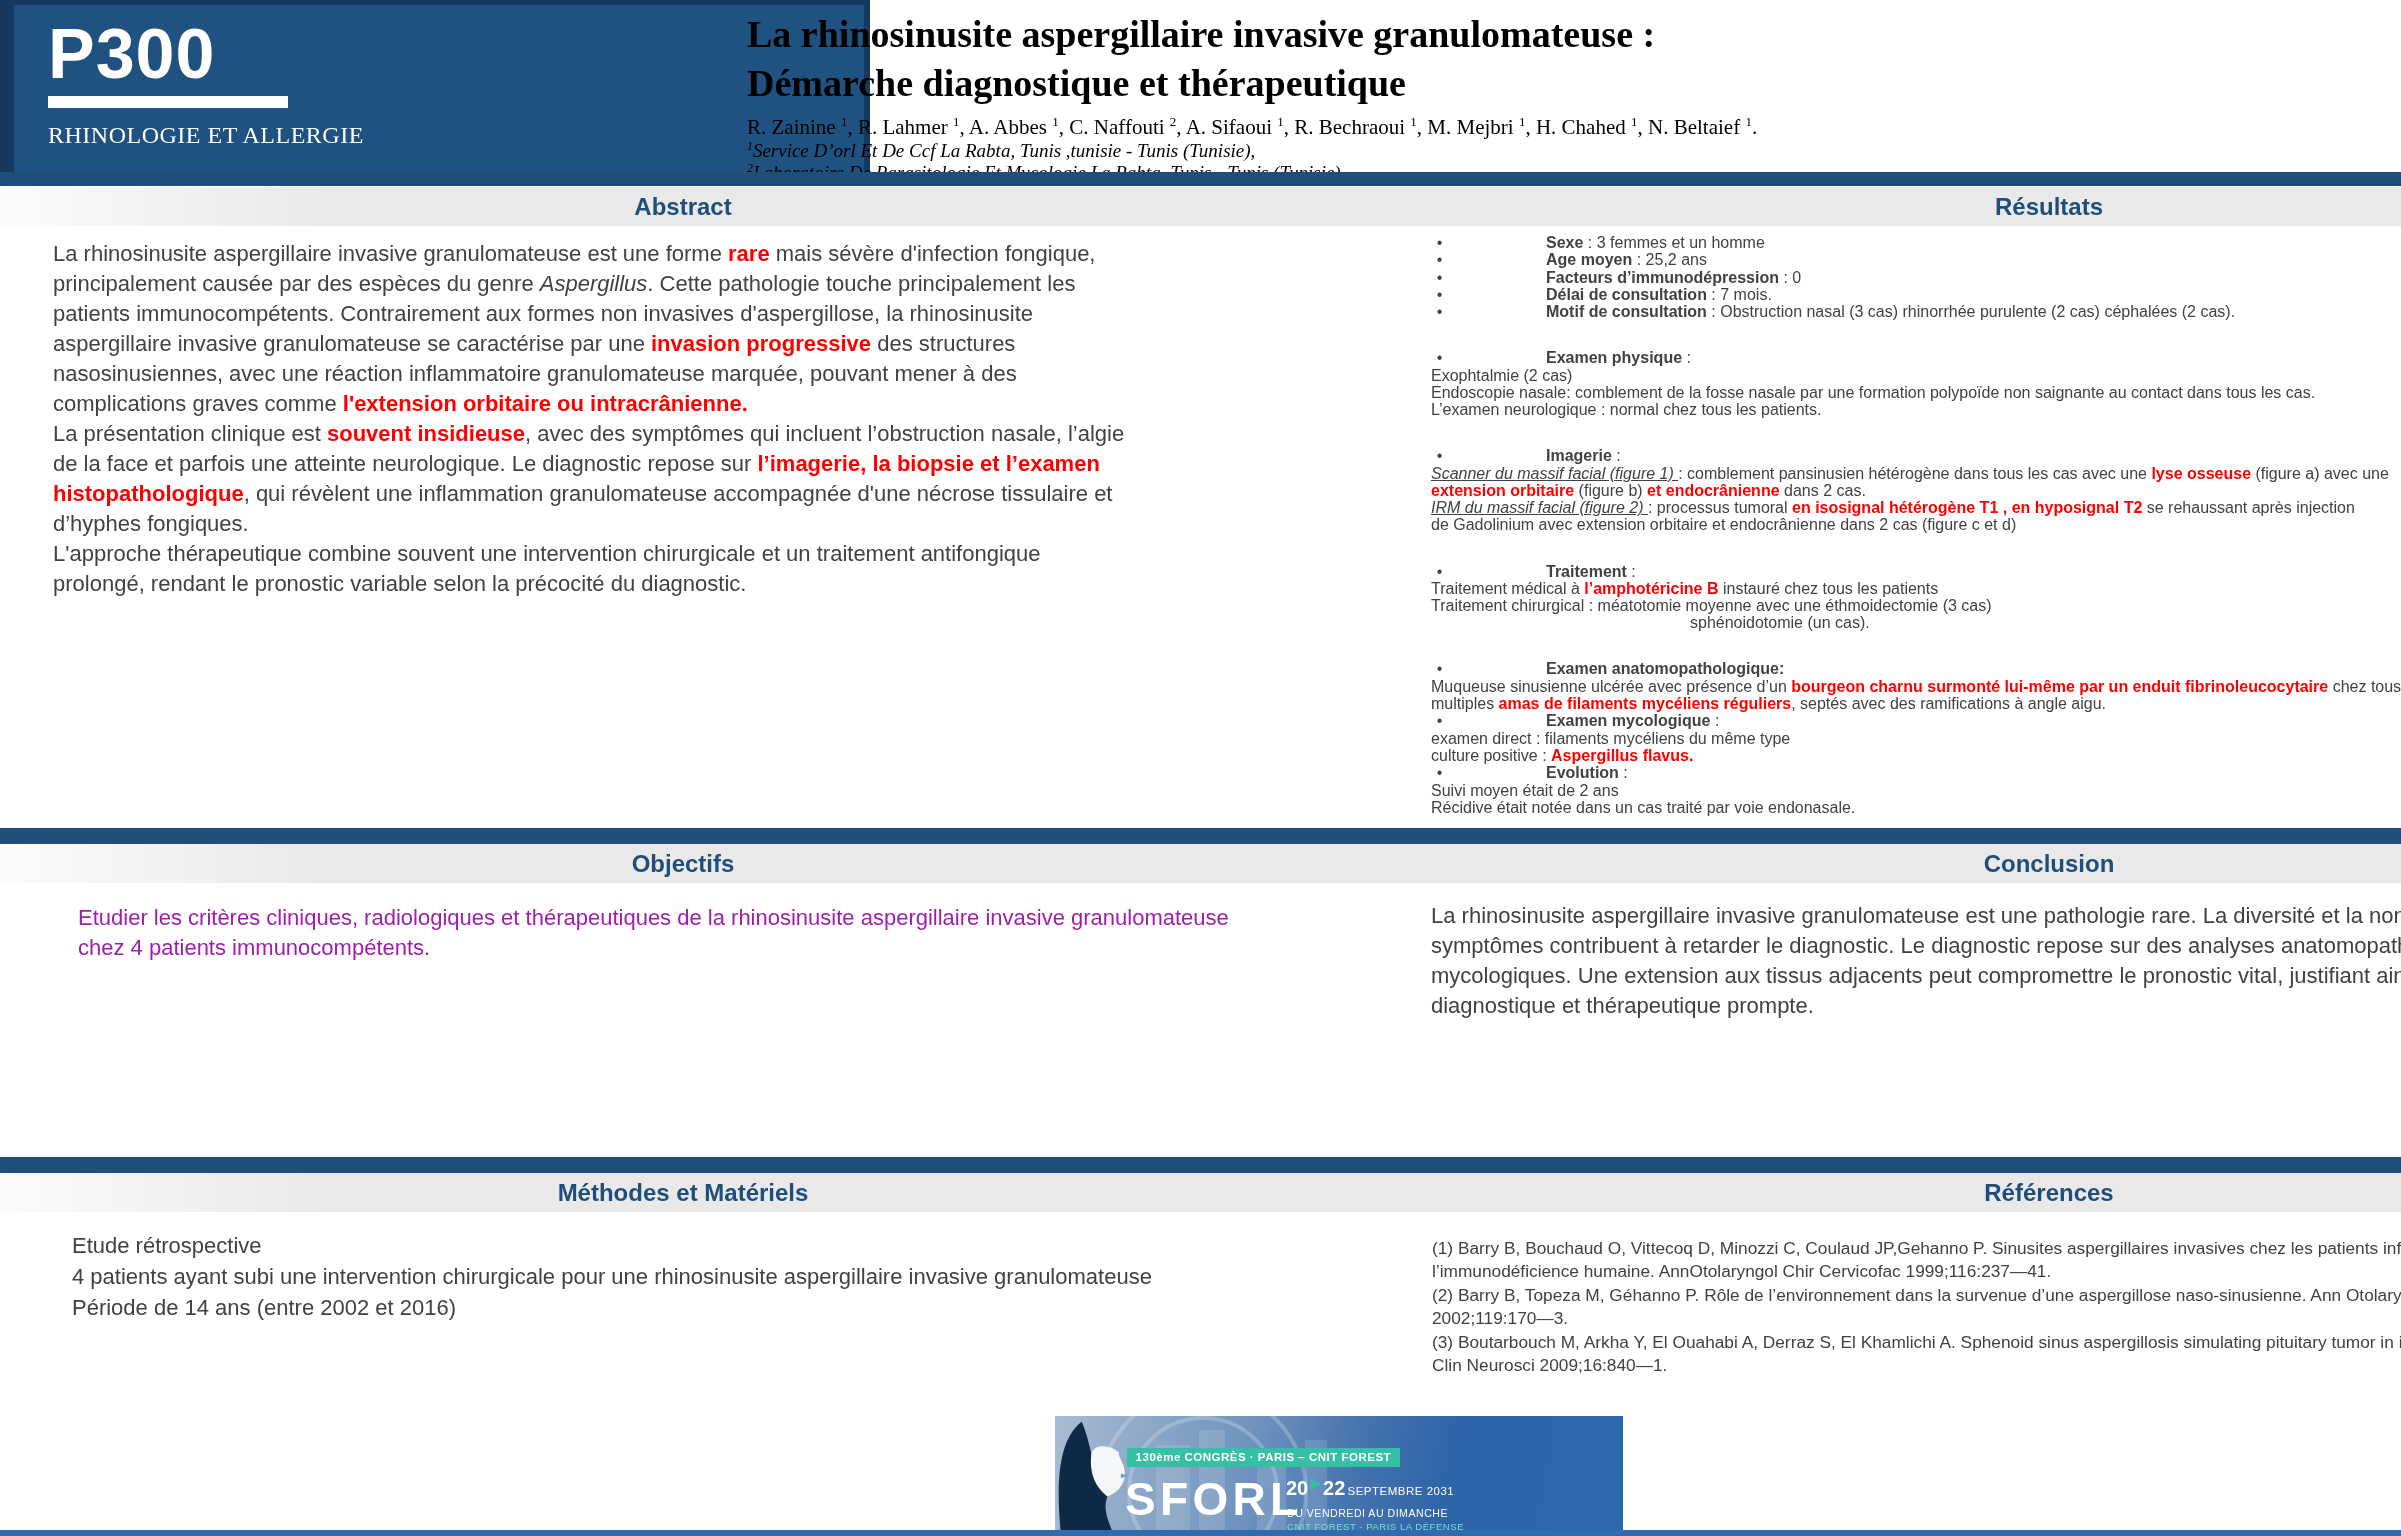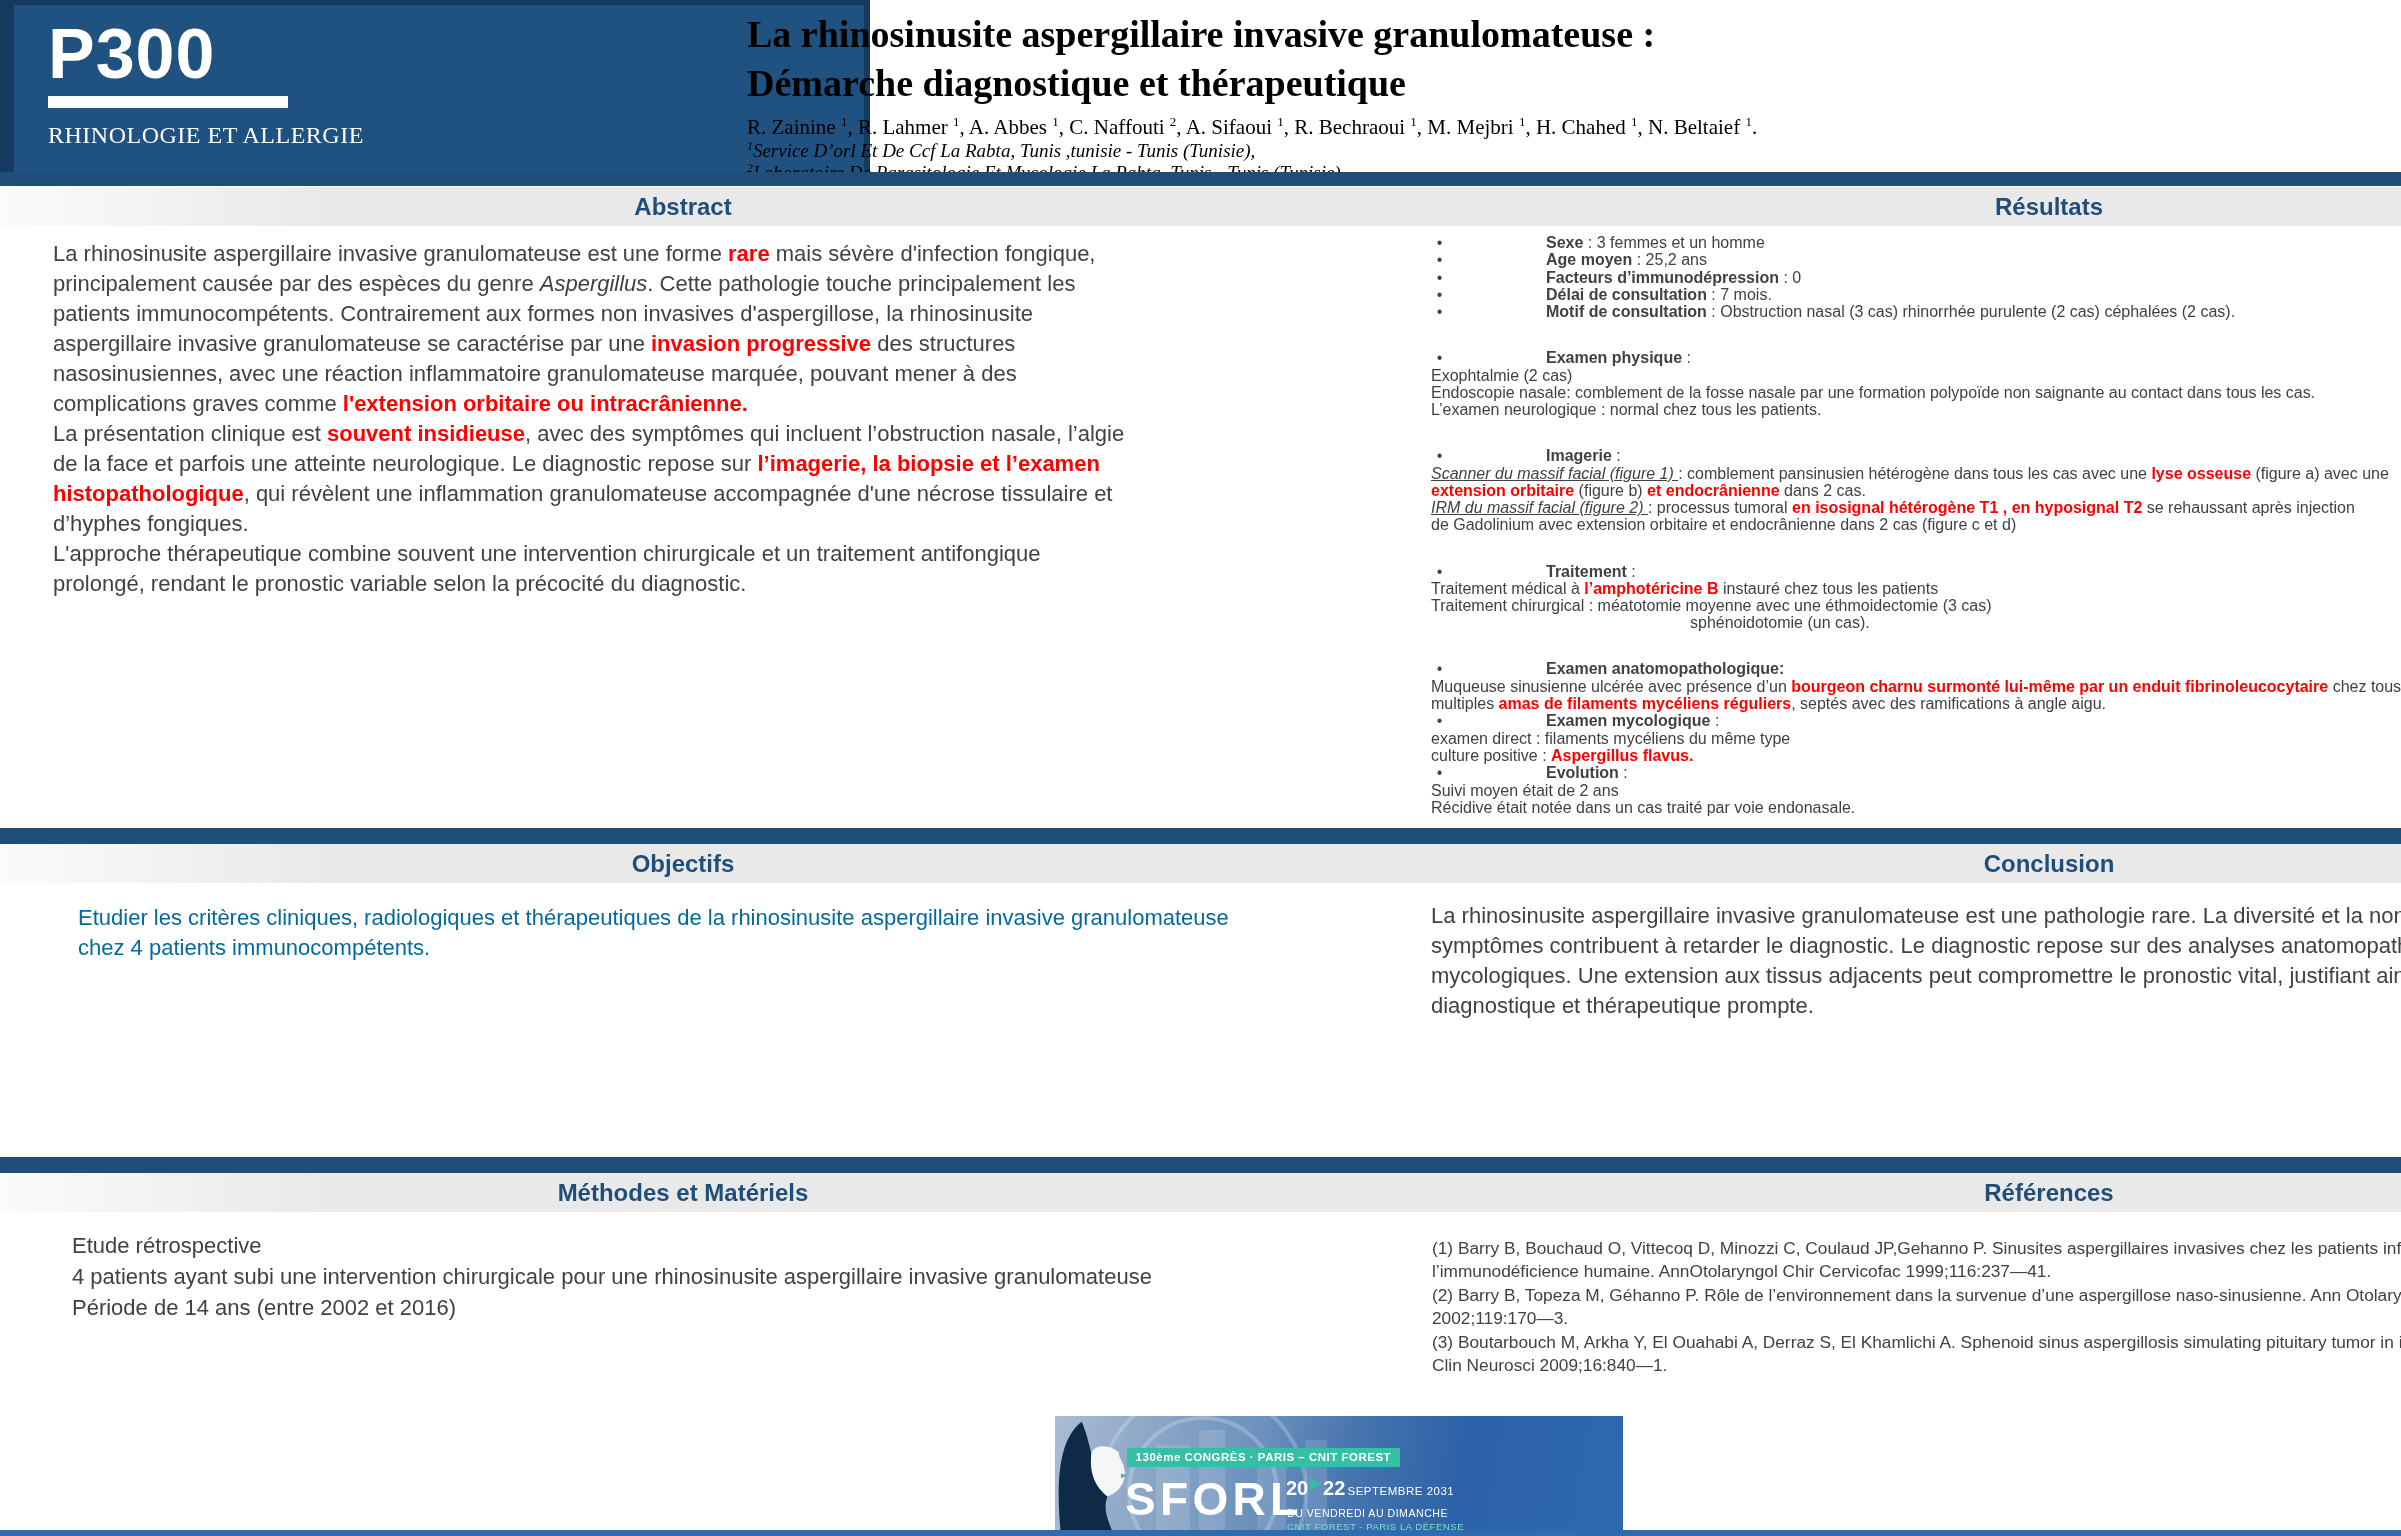--- a/index.html
+++ b/index.html
@@ -38,21 +38,21 @@
   .res-line.b::before{content:"\2022";position:absolute;left:5.8px;top:0;}
   .res-line.i2{padding-left:259px;}
   .res-line.sp{height:14.4px;line-height:14.4px;font-size:4.8px;}
   .seg-n{} .seg-b{font-weight:bold;}
   .seg-r{font-weight:bold;color:#FF0000;}
   .seg-i{font-style:italic;margin-top:28px;}
   .seg-iu{font-style:italic;text-decoration:underline;}
   .seg-sup{vertical-align:super;font-size:62%;line-height:0;}
 
   
-  .objectifs{position:absolute;left:78px;top:903px;width:1167px;font-size:22px;line-height:30px;color:#0369a1;}
+  .objectifs{position:absolute;left:78px;top:903px;width:1167px;font-size:22px;line-height:30px;color:#a21caf;}
   .conclusion{position:absolute;left:1431px;top:901px;width:1198px;font-size:22px;line-height:30px;color:#414141;}
   .methodes{position:absolute;left:71px;top:1230px;width:1177px;font-size:22px;line-height:30px;color:#414141;}
   .references{position:absolute;left:1431px;top:1236px;width:1210px;font-size:17.3px;line-height:23px;color:#414141;}
   .methodes div,.references div{margin:1px;}
 
   
   .footer-band{position:absolute;left:1055px;top:1416px;width:568px;height:115px;overflow:hidden;
      background:linear-gradient(100deg,#a9bcd4 0%,#8fa9c8 15%,#6d92bd 35%,#4674ae 52%,#2d63a8 70%,#2f68af 100%);}
   .bldg{position:absolute;background:rgba(255,255,255,0.13);}
   .ring{position:absolute;border:4.8px solid rgba(255,255,255,0.22);border-radius:50%;}

